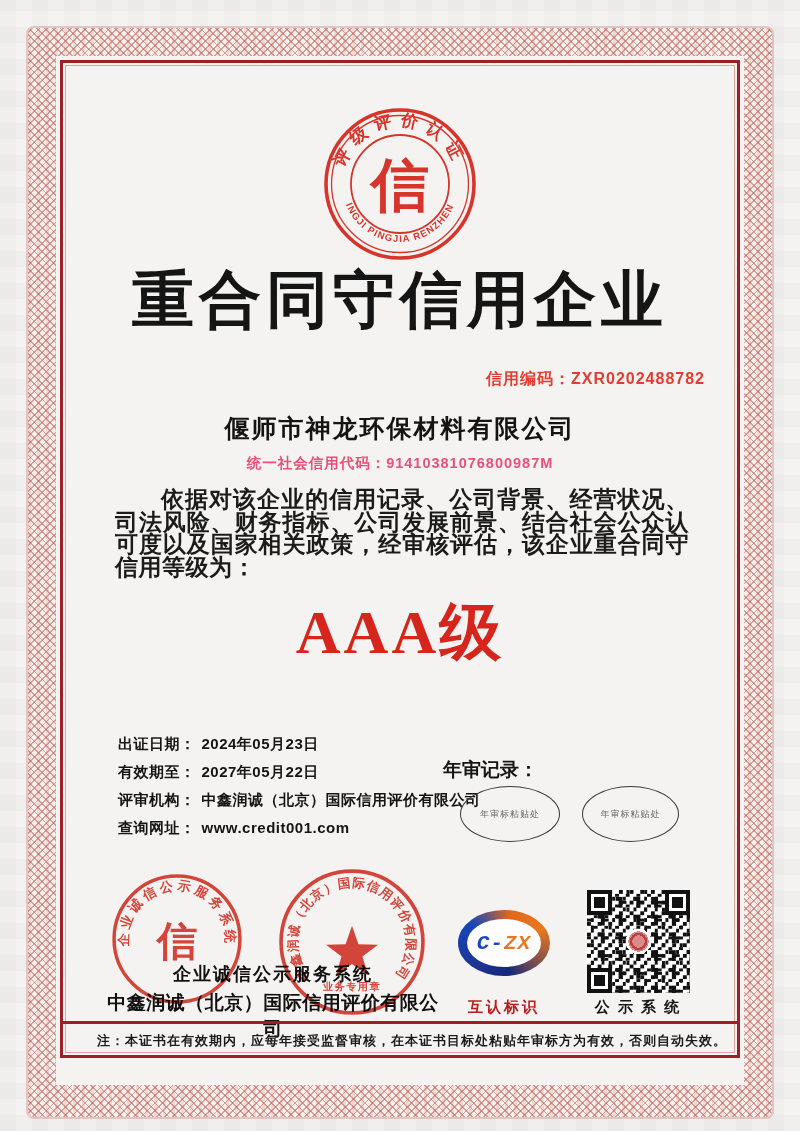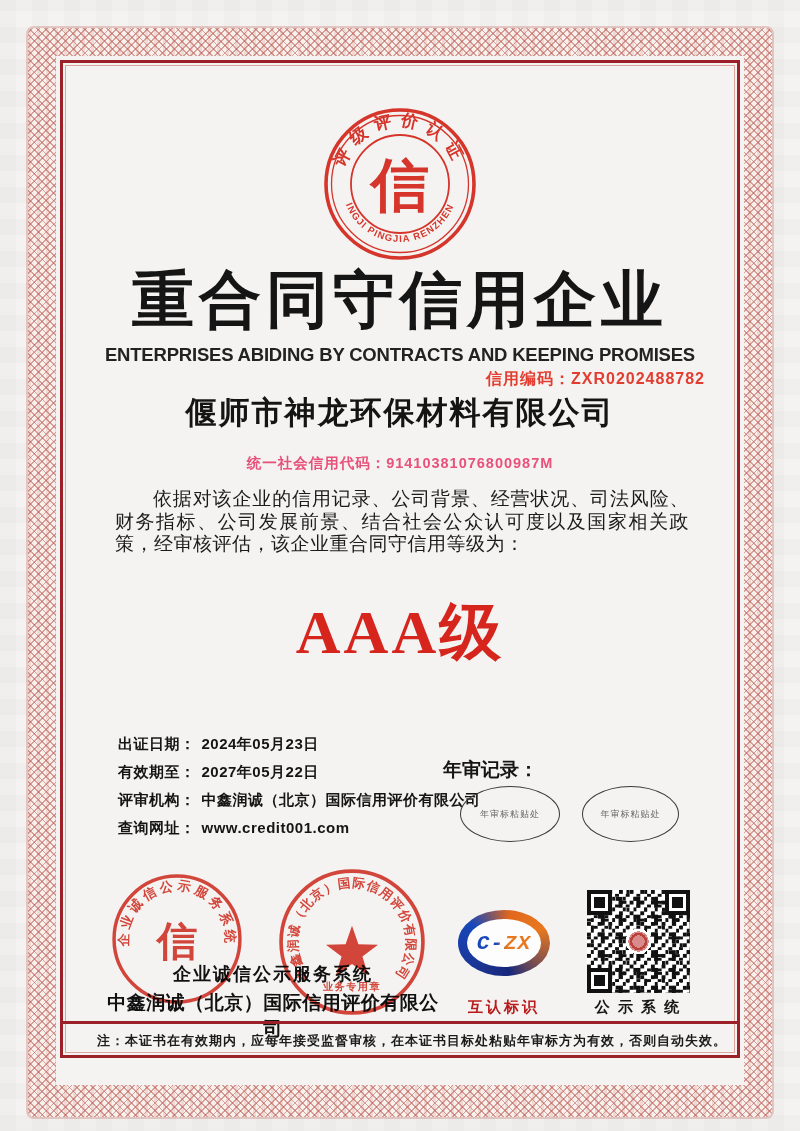--- a/index.html
+++ b/index.html
@@ -26,23 +26,23 @@
     border-top:3px solid #9b2027;display:flex;align-items:center;justify-content:center;padding-left:24px;}
   .note-text{font-size:13px;font-weight:bold;color:#1c1c1c;letter-spacing:1px;}
 
   .abs{position:absolute;}
   .center{left:0;right:0;text-align:center;}
 
   .title{top:268px;font-family:"Liberation Serif",serif;font-weight:900;
     font-size:62px;color:#151515;letter-spacing:5px;line-height:1.05;}
   .subtitle{top:344px;font-size:18.5px;font-weight:bold;color:#222;letter-spacing:-0.2px;}
   .credit-code{top:369px;right:95px;font-size:16px;font-weight:bold;color:#e23d30;letter-spacing:1px;}
-  .company{top:392px;font-family:"Liberation Serif",serif;font-weight:900;font-size:31px;color:#141414;letter-spacing:2px;}
+  .company{top:412px;font-family:"Liberation Serif",serif;font-weight:900;font-size:25px;color:#141414;letter-spacing:2px;}
   .uscc{top:454px;font-size:14.5px;font-weight:bold;color:#e7517a;letter-spacing:1px;}
-  .body-par{top:488px;left:115px;width:574px;font-size:19px;font-weight:normal;color:#1b1b1b;
+  .body-par{top:488px;left:115px;width:574px;font-size:23px;font-weight:bold;color:#1b1b1b;
     line-height:22.5px;text-align:justify;text-indent:2em;letter-spacing:.5px;}
   .grade{top:590px;font-family:"Liberation Serif",serif;font-weight:900;font-size:62px;
     color:#d6251d;letter-spacing:3px;}
 
   .fields{top:735px;left:118px;}
   .field-row{display:flex;margin-bottom:9px;font-size:15px;font-weight:bold;color:#151515;}
   .field-row .lab{margin-right:6px;letter-spacing:.5px;}
   .field-row .val{letter-spacing:.5px;}
 
   .annual-heading{top:757px;left:443px;font-size:19px;font-weight:bold;color:#151515;}
@@ -94,21 +94,20 @@
     <text font-size="17" font-weight="bold" fill="#d5352b" letter-spacing="8">
       <textPath href="#arcTop" startOffset="50%" text-anchor="middle">评级评价认证</textPath>
     </text>
     <text font-size="9.5" font-weight="bold" fill="#d5352b" letter-spacing="1.2">
       <textPath href="#arcBot" startOffset="50%" text-anchor="middle">PINGJI PINGJIA RENZHENG</textPath>
     </text>
     <text x="78" y="99" font-size="58" font-weight="900" fill="#d5352b" text-anchor="middle" font-family="'Liberation Serif',serif">信</text>
   </svg>
 
   <div class="abs center title">重合同守信用企业</div>
-  <div class="abs center subtitle">ENTERPRISES ABIDING BY CONTRACTS AND KEEPING PROMISES</div>
   <div class="abs credit-code">信用编码：ZXR0202488782</div>
   <div class="abs center company">偃师市神龙环保材料有限公司</div>
   <div class="abs center uscc">统一社会信用代码：91410381076800987M</div>
   <div class="abs body-par">依据对该企业的信用记录、公司背景、经营状况、司法风险、财务指标、公司发展前景、结合社会公众认可度以及国家相关政策，经审核评估，该企业重合同守信用等级为：</div>
   <div class="abs center grade">AAA级</div>
 
   <div class="abs fields">
     <div class="field-row">
       <span class="lab">出证日期：</span>
       <span class="val">2024年05月23日</span>

